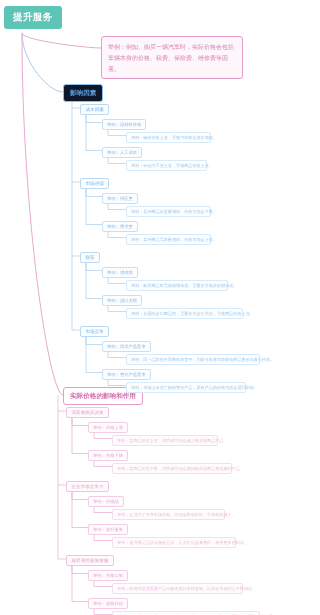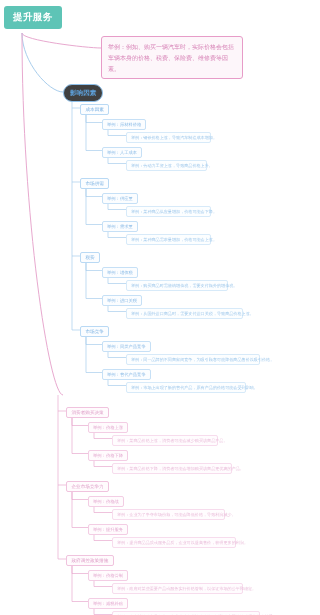--- a/index.html
+++ b/index.html
@@ -43,26 +43,26 @@
     color:#d885b8;
     font-size:6px;
     line-height:1.85;
     padding:4px 6px;
     border-radius:3px;
     white-space:normal;
   }
   
   .blue-title{
     border:1px solid #8ec0ea;
-    background:#404040;
+    background:#0f172a;
     color:#5d9fd8;
     font-weight:bold;
     font-size:6.6px;
     padding:3.5px 6px;
-    border-radius:9px;
+    border-radius:3px;
   }
 
   
   .sec-blue{
     border:1px solid #b9d9f4;
     background:#fbfdff;
     color:#7db2e2;
     font-size:4.6px;
     padding:2.2px 4.5px;
     border-radius:2px;
@@ -152,20 +152,21 @@
       <path d="M58 559 L58 559 L66 559" fill="none" stroke="#e8a9cf" stroke-width="0.7"></path>
       <path d="M72 564 L72 573.5 L88 573.5" fill="none" stroke="#e8a9cf" stroke-width="0.7"></path>
       <path d="M94 578 L94 586.5 L112 586.5" fill="none" stroke="#e8a9cf" stroke-width="0.7"></path>
       <path d="M72 564 L72 601.5 L88 601.5" fill="none" stroke="#e8a9cf" stroke-width="0.7"></path>
       <path d="M94 606 L94 614.5 L112 614.5" fill="none" stroke="#e8a9cf" stroke-width="0.7"></path>
       <path d="M58 395 L58 559 L58 559" fill="none" stroke="#e8a9cf" stroke-width="0.7"></path>
     </svg>
 <div class="node root" style="left: 4px; top: 6px;">提升服务</div>
     <div class="node pink-note" style="left: 101px; top: 36px; width: 142px;">举例：例如、购买一辆汽车时，实际价格会包括车辆本身的价格、税费、保险费、维修费等因素。</div>
     <div class="node blue-title" style="left: 63px; top: 84px;">影响因素</div>
+    <div class="node pink-title" style="left: 63px; top: 387px;">实际价格的影响和作用</div>
     <div class="node sec-blue" style="left: 80px; top: 104px;">成本因素</div>
     <div class="node ex-blue" style="left: 102px; top: 119px;">举例：原材料价格</div>
     <div class="node det-blue" style="left: 126px; top: 132px; width: 84.55px;">举例：钢铁价格上涨，导致汽车制造成本增加。</div>
     <div class="node ex-blue" style="left: 102px; top: 147px;">举例：人工成本</div>
     <div class="node det-blue" style="left: 126px; top: 160px; width: 81px;">举例：劳动力工资上涨，导致商品价格上升。</div>
     <div class="node sec-blue" style="left: 80px; top: 178px;">市场供需</div>
     <div class="node ex-blue" style="left: 102px; top: 193px;">举例：供应量</div>
     <div class="node det-blue" style="left: 126px; top: 206px; width: 84.55px;">举例：某种商品供应量增加，价格可能会下降。</div>
     <div class="node ex-blue" style="left: 102px; top: 221px;">举例：需求量</div>
     <div class="node det-blue" style="left: 126px; top: 234px; width: 84.55px;">举例：某种商品需求量增加，价格可能会上涨。</div>

